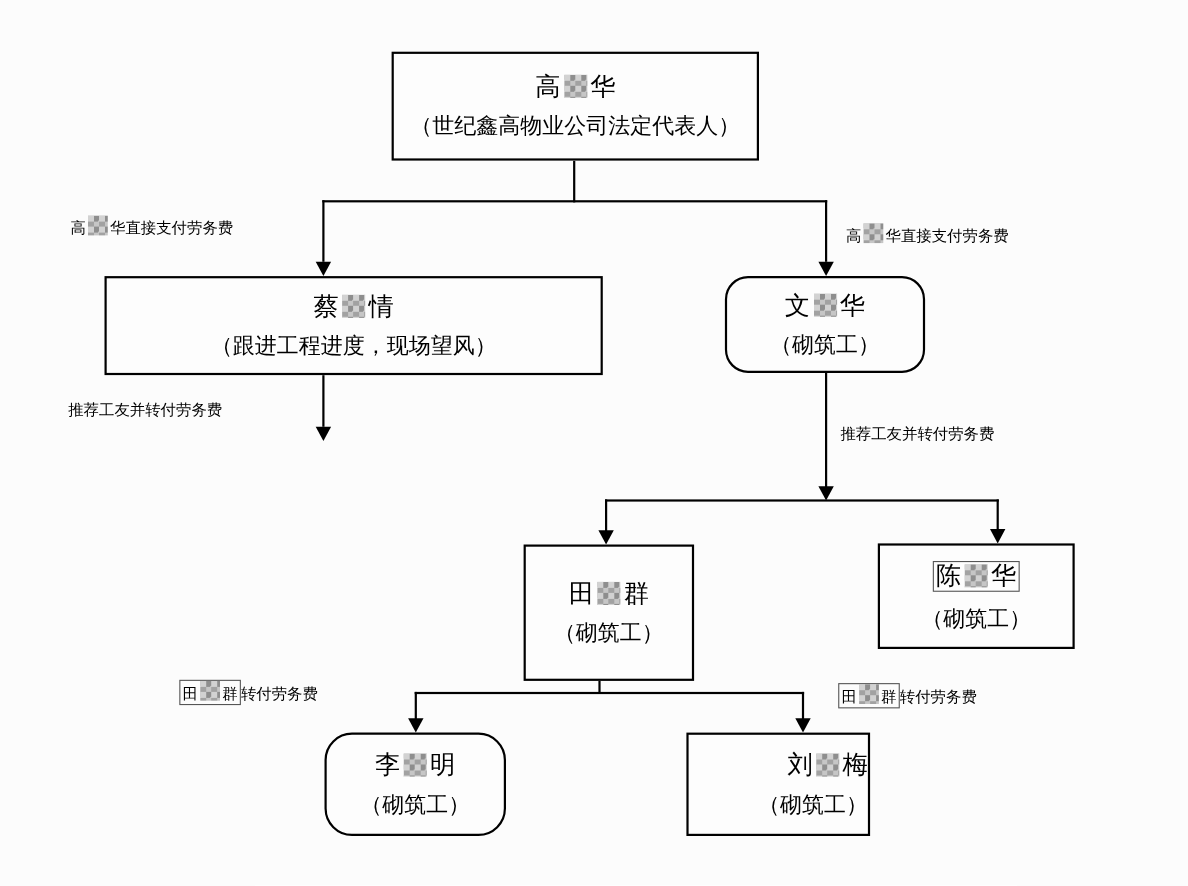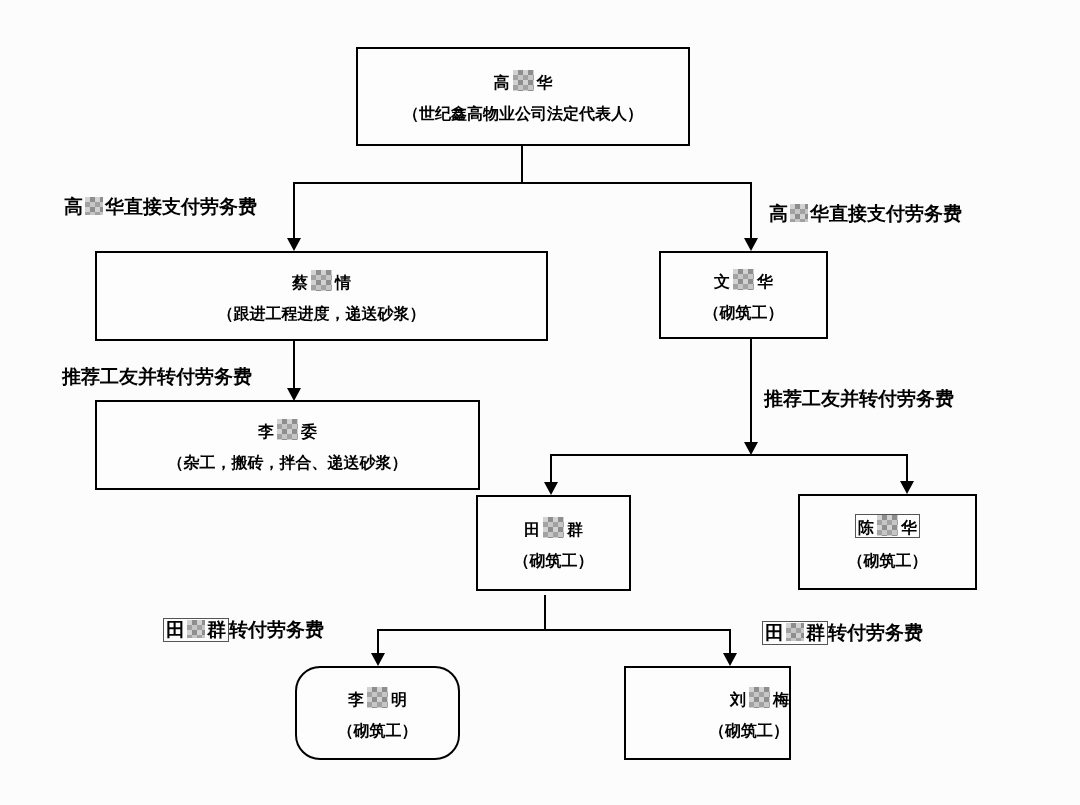--- a/index.html
+++ b/index.html
@@ -17,43 +17,43 @@
     border: 2px solid #000;
     background: #fdfdfd;
     display: flex;
     flex-direction: column;
     align-items: center;
     justify-content: center;
     gap: 14px;
     text-align: center;
   }
   .node-name {
-    font-size: 16px;
-    font-weight: bold;
+    font-size: 23px;
+    font-weight: normal;
     line-height: 1;
     white-space: nowrap;
   }
   .node-sub {
-    font-size: 16px;
-    font-weight: bold;
+    font-size: 20px;
+    font-weight: normal;
     line-height: 1.1;
     white-space: nowrap;
   }
   .line { position: absolute; background: #000; }
   .arrow {
     position: absolute;
     width: 0; height: 0;
     border-left: 7px solid transparent;
     border-right: 7px solid transparent;
     border-top: 13px solid #000;
   }
   .edge-label {
     position: absolute;
-    font-size: 19px;
-    font-weight: bold;
+    font-size: 14px;
+    font-weight: normal;
     white-space: nowrap;
     line-height: 1.2;
   }
   .redact {
     display: inline-block;
     width: 21px; height: 21px;
     vertical-align: -3px;
     margin: 0 3px;
     background:
       conic-gradient(#8e8e8e 25%, #c6c6c6 0 50%, #a2a2a2 0 75%, #d2d2d2 0) 0 0 / 10px 10px;
@@ -123,38 +123,32 @@
     <div class="node-name">
       <span>高</span><span class="redact"></span><span>华</span>
     </div>
     <div class="node-sub">（世纪鑫高物业公司法定代表人）</div>
   </div>
 
   <div class="node" style="left:95px; top:251px; width:453px; height:90px;">
     <div class="node-name">
       <span>蔡</span><span class="redact"></span><span>情</span>
     </div>
-    <div class="node-sub">（跟进工程进度，递送砂浆）</div>
+    <div class="node-sub">（跟进工程进度，现场望风）</div>
   </div>
 
-  <div class="node" style="left:659px; top:251px; width:169px; height:88px;">
+  <div class="node" style="left:659px; top:251px; width:182px; height:88px;border-radius:21px;">
     <div class="node-name">
       <span>文</span><span class="redact"></span><span>华</span>
     </div>
     <div class="node-sub">（砌筑工）</div>
   </div>
 
-  <div class="node" style="left:95px; top:400px; width:385px; height:90px;">
-    <div class="node-name">
-      <span>李</span><span class="redact"></span><span>委</span>
-    </div>
-    <div class="node-sub">（杂工，搬砖，拌合、递送砂浆）</div>
-  </div>
 
-  <div class="node" style="left:476px; top:495px; width:155px; height:96px;">
+  <div class="node" style="left:476px; top:495px; width:155px; height:124px;">
     <div class="node-name">
       <span>田</span><span class="redact"></span><span>群</span>
     </div>
     <div class="node-sub">（砌筑工）</div>
   </div>
 
   <div class="node" style="left:798px; top:494px; width:179px; height:96px;">
     <div class="node-name">
       <span class="boxed"><span>陈</span><span class="redact"></span><span>华</span></span>
     </div>

